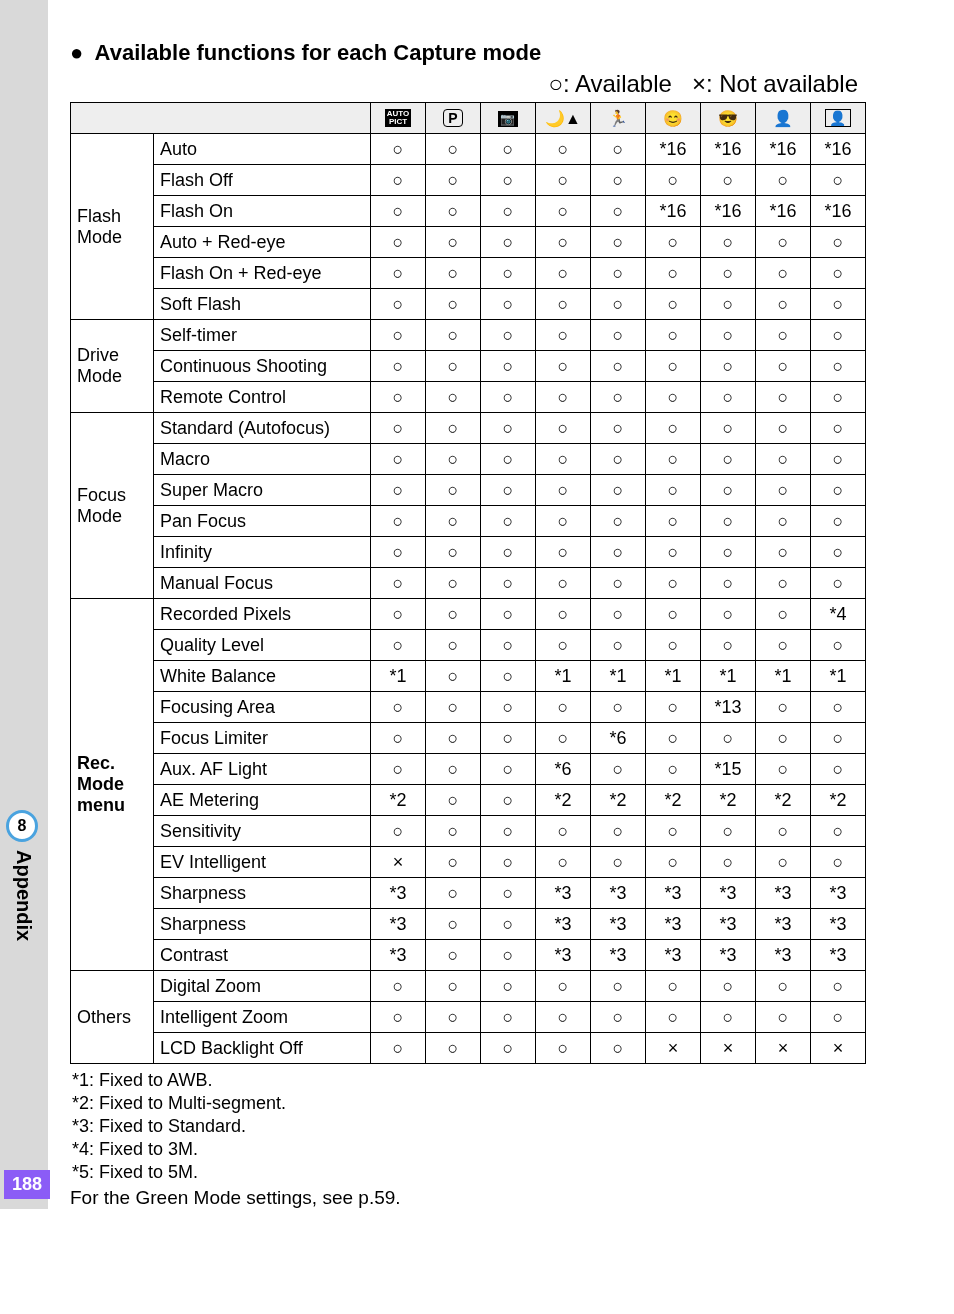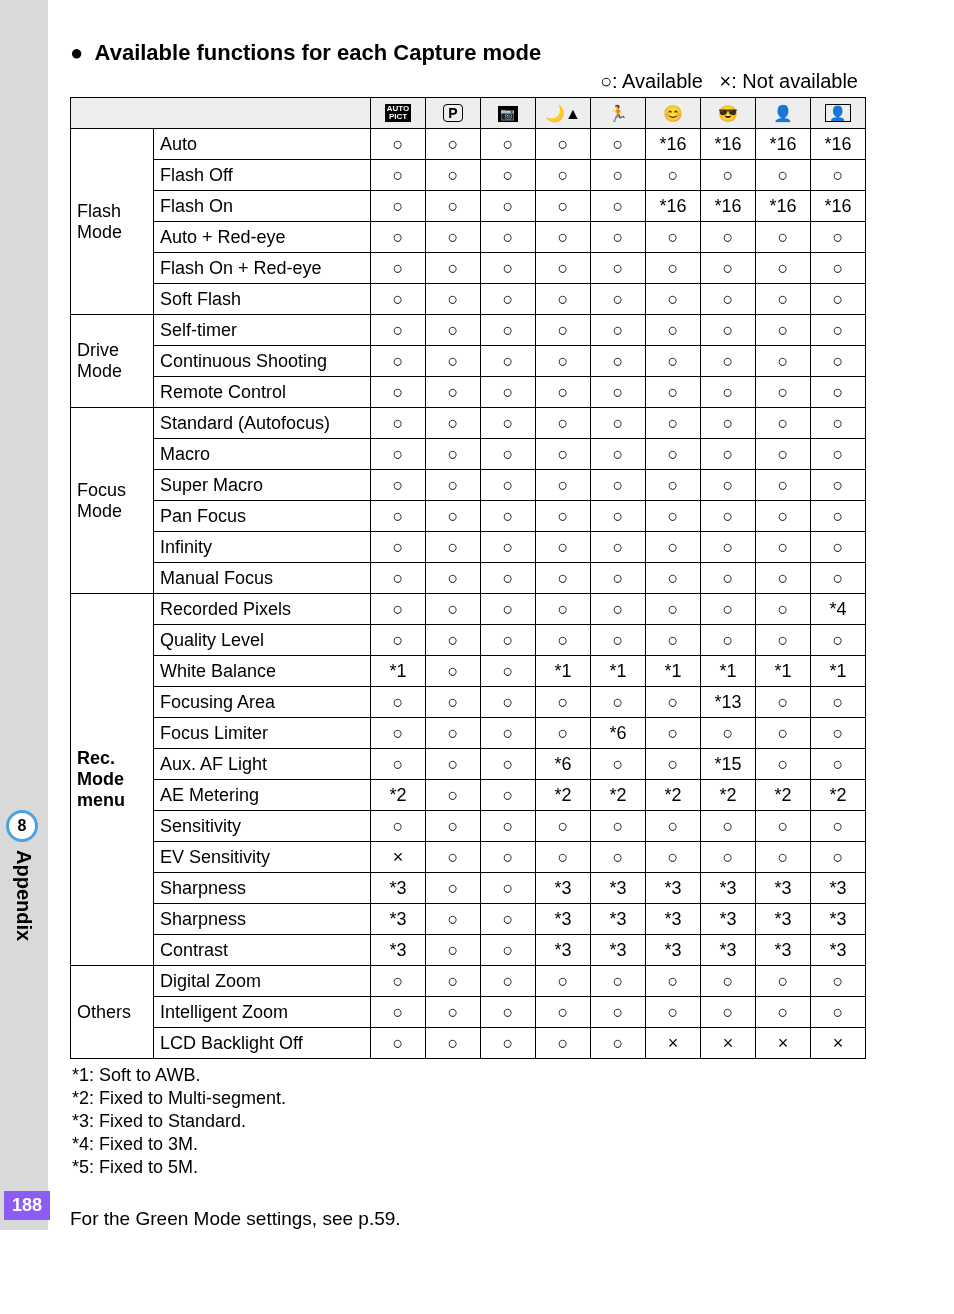--- a/index.html
+++ b/index.html
@@ -60,21 +60,21 @@
   .heading {
     font-size: 22px;
     font-weight: bold;
     margin-bottom: 4px;
   }
   .heading .bullet {
     font-size: 22px;
     margin-right: 6px;
   }
   .legend {
-    font-size: 20px;
+    font-size: 24px;
     text-align: right;
     margin-bottom: 4px;
     padding-right: 8px;
   }
   table {
     border-collapse: collapse;
     width: 100%;
     font-size: 18px;
   }
   td, th {
@@ -112,21 +112,21 @@
   }
   .notes-col div {
     padding-left: 2px;
     padding-bottom: 2px;
   }
   .notes-col .indent {
     padding-left: 34px;
   }
   .footer-note {
     font-size: 19px;
-    margin-top: 28px;
+    margin-top: 2px;
   }
   .mark {
     font-family: Arial;
   }
 </style>
 </head>
 <body>
 
 <div class="left-margin"></div>
 <div class="side-tab">8</div>
@@ -433,21 +433,21 @@
           <td><span class="mark">○</span></td>
           <td><span class="mark">○</span></td>
           <td><span class="mark">○</span></td>
           <td><span class="mark">○</span></td>
           <td><span class="mark">○</span></td>
           <td><span class="mark">○</span></td>
           <td><span class="mark">○</span></td>
           <td><span class="mark">○</span></td>
         </tr>
         <tr>
-          <td class="item-cell">EV Sensitivity</td>
+          <td class="item-cell">EV Intelligent</td>
           <td><span class="mark">×</span></td>
           <td><span class="mark">○</span></td>
           <td><span class="mark">○</span></td>
           <td><span class="mark">○</span></td>
           <td><span class="mark">○</span></td>
           <td><span class="mark">○</span></td>
           <td><span class="mark">○</span></td>
           <td><span class="mark">○</span></td>
           <td><span class="mark">○</span></td>
         </tr>
@@ -522,21 +522,21 @@
           <td><span class="mark">×</span></td>
           <td><span class="mark">×</span></td>
           <td><span class="mark">×</span></td>
           <td><span class="mark">×</span></td>
         </tr>
       </tbody>
   </table>
 
   <div class="notes">
     <div class="notes-col" id="notes-left">
-        <div>*1: Soft to AWB.</div>
+        <div>*1: Fixed to AWB.</div>
         <div>*2: Fixed to Multi-segment.</div>
         <div>*3: Fixed to Standard.</div>
         <div>*4: Fixed to 3M.</div>
         <div>*5: Fixed to 5M.</div>
       </div>
   </div>
 
   <div class="footer-note">For the Green Mode settings, see p.59.</div>
 </div>
 

